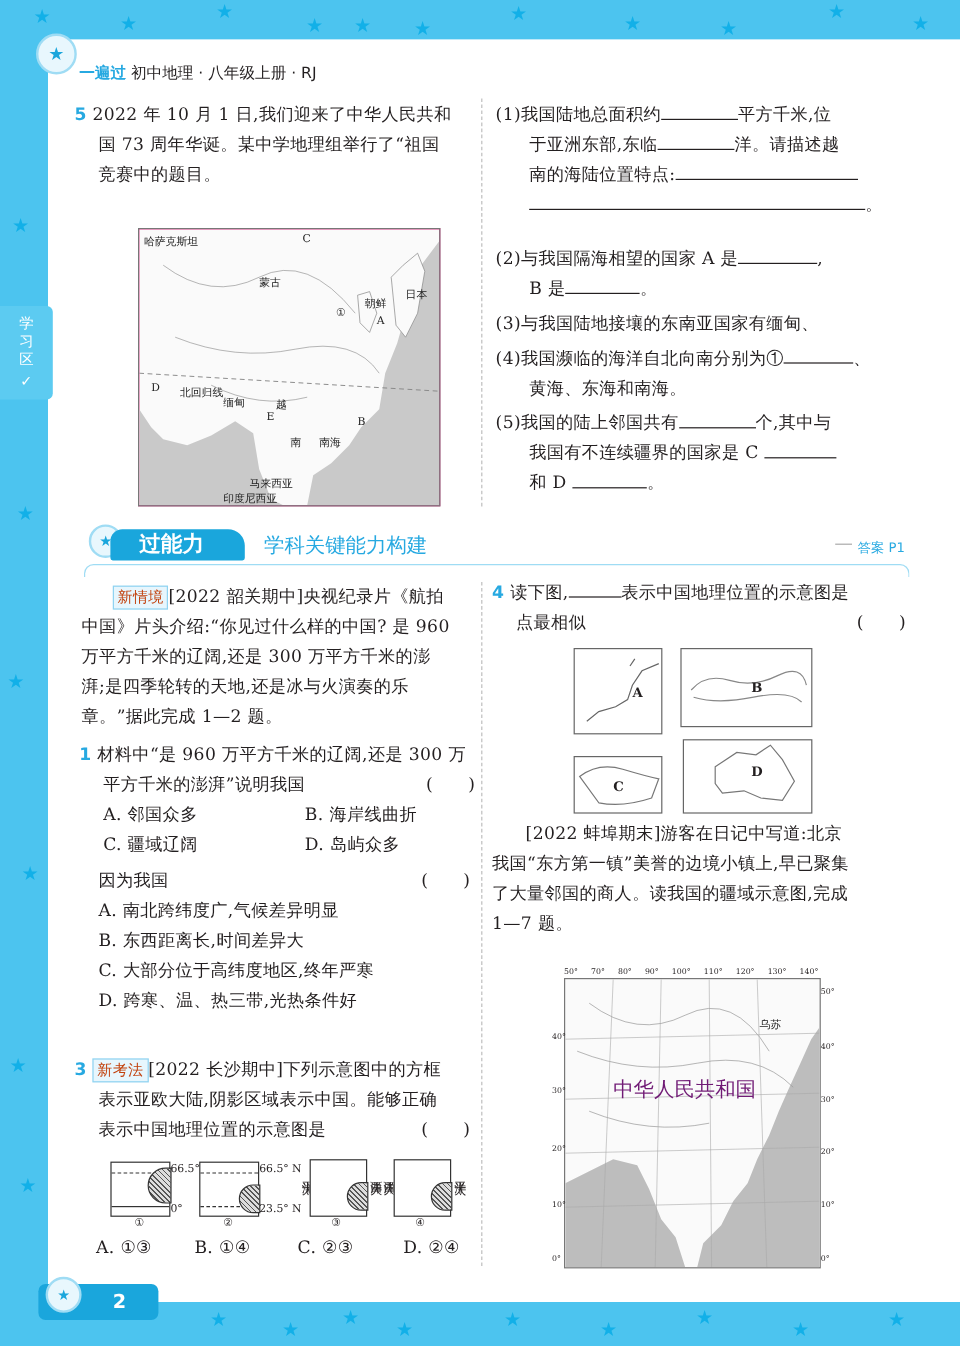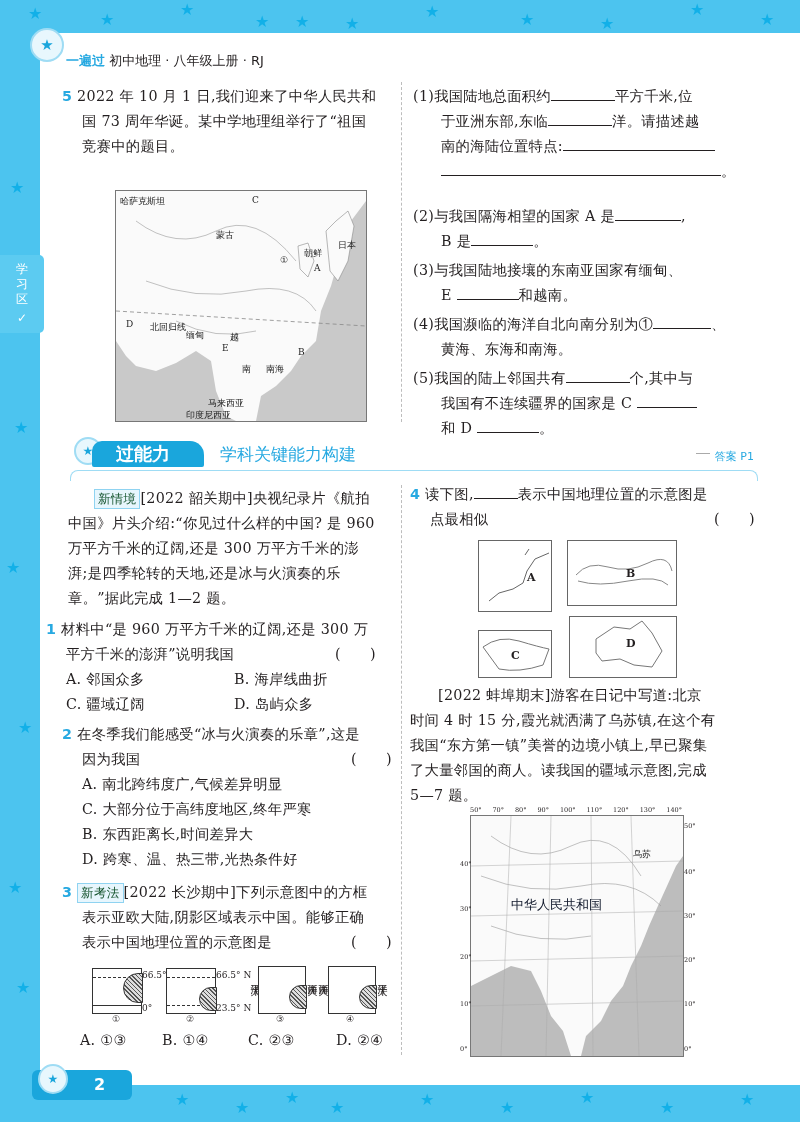--- a/index.html
+++ b/index.html
@@ -24,21 +24,21 @@
 
   .col-divider { position: absolute; left: 401px; border-left: 1px dashed #bdbdbd; }
 
   .qtext { position: absolute; font-size: 14.3px; line-height: 25px; letter-spacing: 0.3px; }
   .qnum { color: #27a9e1; font-family: "DejaVu Sans", sans-serif; font-weight: bold; }
   .blank { display: inline-block; border-bottom: 1px solid #231f20; height: 14px; vertical-align: baseline; }
   .paren { position: absolute; right: 0; }
   .line { position: relative; white-space: nowrap; }
   .indent { padding-left: 28px; }
   .indent2 { padding-left: 20px; }
-  .tag { display:inline-block; border: 1px solid #8fd3f1; color:#14532d; background: #e7f6fd; font-family: "DejaVu Sans", sans-serif; font-size: 12.5px; padding: 0 3px; line-height: 18px; }
+  .tag { display:inline-block; border: 1px solid #8fd3f1; color:#c2410c; background: #e7f6fd; font-family: "DejaVu Sans", sans-serif; font-size: 12.5px; padding: 0 3px; line-height: 18px; }
 
   .map-box { position: absolute; border: 1px solid #777; background: #ec4899; overflow: hidden; }
   .map-label { position: absolute; font-size: 9px; color: #222; font-family: "DejaVu Serif", serif; }
 
   .section-bar { position: absolute; left: 62px; top: 437px; width: 698px; height: 32px; }
   .section-bar .pill { position: absolute; left: 30px; top: 4px; width: 112px; height: 26px; background: #1aa6dc; border-radius: 10px 14px 2px 2px; color:#fff; font-family:"DejaVu Sans", sans-serif; font-weight: bold; font-size: 18px; line-height: 26px; padding-left: 24px; box-sizing: border-box; }
   .section-bar .sub { position: absolute; left: 158px; top: 6px; color: #27a9e1; font-family:"DejaVu Sans", sans-serif; font-size: 17px; }
   .section-bar .ans { position: absolute; right: 6px; top: 12px; color:#27a9e1; font-family:"DejaVu Sans", sans-serif; font-size: 11px; }
   .section-bar .ans-dash { position: absolute; right: 50px; top: 16px; width: 14px; border-top: 1px solid #aaa; }
   .section-rule { position: absolute; left: 70px; top: 470px; width: 686px; height: 10px; border-top: 1px solid #9fdcf4; border-left: 1px solid #9fdcf4; border-right: 1px solid #9fdcf4; border-radius: 8px 8px 0 0; }
@@ -155,23 +155,20 @@
   </div>
   <div class="line" style="margin-top:20px">
     <span>(2)与我国隔海相望的国家 A 是</span><span class="blank" style="width:66px"></span><span>,</span>
   </div>
   <div class="line indent">
     <span>B 是</span><span class="blank" style="width:62px"></span><span>。</span>
   </div>
   <div class="line" style="margin-top:4px">
     <span>(3)与我国陆地接壤的东南亚国家有缅甸、</span>
   </div>
-  <div class="line indent">
-    <span>E</span> <span class="blank" style="width:62px"></span><span>和越南。</span>
-  </div>
   <div class="line" style="margin-top:4px">
     <span>(4)我国濒临的海洋自北向南分别为①</span><span class="blank" style="width:58px"></span><span>、</span>
   </div>
   <div class="line indent">
     <span>黄海、东海和南海。</span>
   </div>
   <div class="line" style="margin-top:4px">
     <span>(5)我国的陆上邻国共有</span><span class="blank" style="width:64px"></span><span>个,其中与</span>
   </div>
   <div class="line indent">
@@ -192,33 +189,32 @@
 <div class="section-rule"></div>
 
 <div class="qtext" style="left:68px;top:486px;width:328px">
   <div class="line" style="padding-left:26px"><span class="tag">新情境</span><span>[2022 韶关期中]</span><span>央视纪录片《航拍</span></div>
   <div class="line"><span>中国》片头介绍:“你见过什么样的中国? 是 960</span></div>
   <div class="line"><span>万平方千米的辽阔,还是 300 万平方千米的澎</span></div>
   <div class="line"><span>湃;是四季轮转的天地,还是冰与火演奏的乐</span></div>
   <div class="line"><span>章。”据此完成 1—2 题。</span></div>
 </div>
 
-<div class="qtext" style="left:46px;top:617px;width:330px">
+<div class="qtext" style="left:66px;top:617px;width:330px">
   <div class="line"><span class="qnum">1</span> <span>材料中“是 960 万平方千米的辽阔,还是 300 万</span></div>
   <div class="line indent2"><span>平方千米的澎湃”说明我国</span><span class="paren">(　　)</span></div>
   <div class="line indent2"><span style="display:inline-block;width:168px">A. 邻国众多</span><span>B. 海岸线曲折</span></div>
   <div class="line indent2"><span style="display:inline-block;width:168px">C. 疆域辽阔</span><span>D. 岛屿众多</span></div>
 </div>
 
 <div class="qtext" style="left:62px;top:722px;width:330px">
-  <div class="line"><span class="qnum">2</span> <span>在冬季我们能感受“冰与火演奏的乐章”,这是</span></div>
   <div class="line indent2"><span>因为我国</span><span class="paren">(　　)</span></div>
   <div class="line indent2"><span>A. 南北跨纬度广,气候差异明显</span></div>
+  <div class="line indent2"><span>B. 东西距离长,时间差异大</span></div>
   <div class="line indent2"><span>C. 大部分位于高纬度地区,终年严寒</span></div>
-  <div class="line indent2"><span>B. 东西距离长,时间差异大</span></div>
   <div class="line indent2"><span>D. 跨寒、温、热三带,光热条件好</span></div>
 </div>
 
 <div class="qtext" style="left:62px;top:880px;width:330px">
   <div class="line"><span class="qnum">3</span> <span class="tag">新考法</span><span>[2022 长沙期中]</span><span>下列示意图中的方框</span></div>
   <div class="line indent2"><span>表示亚欧大陆,阴影区域表示中国。能够正确</span></div>
   <div class="line indent2"><span>表示中国地理位置的示意图是</span><span class="paren">(　　)</span></div>
 </div>
 
 <div class="schem" style="left:92px;top:968px;width:48px;height:44px">
@@ -284,41 +280,40 @@
 </div>
 <div class="mini-map" style="left:569px;top:616px;width:106px;height:60px">
   <svg width="106" height="60">
       <path d="M26,22 L44,10 L60,12 L72,4 L82,16 L92,34 L82,50 L64,48 L50,42 L32,44 L26,36 Z" fill="none" stroke="#777" stroke-width="1"></path>
     </svg>
   <span style="left:56px;top:20px">D</span>
 </div>
 
 <div class="qtext" style="left:410px;top:683px;width:345px">
   <div class="line" style="padding-left:28px"><span>[2022 蚌埠期末]</span><span>游客在日记中写道:北京</span></div>
-  <div class="line"><span>时间 4 时 15 分,霞光就洒满了乌苏镇,在这个有</span></div>
   <div class="line"><span>我国“东方第一镇”美誉的边境小镇上,早已聚集</span></div>
   <div class="line"><span>了大量邻国的商人。读我国的疆域示意图,完成</span></div>
-  <div class="line"><span>5—7 题。</span></div>
+  <div class="line"><span>1—7 题。</span></div>
 </div>
 
 <div class="map-box" style="left:470px;top:815px;width:212px;height:240px;background:#fafafa">
   <svg width="212" height="240" style="position:absolute;left:0;top:0">
     <path d="M0,170 L20,160 L40,150 L60,155 L70,175 L80,200 L92,215 L100,240 L0,240 Z" fill="#bdbdbd"></path>
     <path d="M110,240 L115,220 L130,205 L140,185 L152,170 L160,150 L170,130 L178,110 L186,92 L196,70 L205,50 L212,40 L212,240 Z" fill="#bdbdbd"></path>
     <path d="M20,20 Q60,50 100,30 T170,60 M10,60 Q60,80 110,70 T190,90 M20,110 Q70,130 120,120" fill="none" stroke="#999" stroke-width="0.6"></path>
     <line x1="0" y1="50" x2="212" y2="45" stroke="#aaa" stroke-width="0.5"></line>
     <line x1="0" y1="100" x2="212" y2="95" stroke="#aaa" stroke-width="0.5"></line>
     <line x1="0" y1="145" x2="212" y2="140" stroke="#aaa" stroke-width="0.5"></line>
     <line x1="0" y1="190" x2="212" y2="185" stroke="#aaa" stroke-width="0.5"></line>
     <line x1="40" y1="0" x2="30" y2="240" stroke="#aaa" stroke-width="0.5"></line>
     <line x1="80" y1="0" x2="75" y2="240" stroke="#aaa" stroke-width="0.5"></line>
     <line x1="120" y1="0" x2="122" y2="240" stroke="#aaa" stroke-width="0.5"></line>
     <line x1="160" y1="0" x2="168" y2="240" stroke="#aaa" stroke-width="0.5"></line>
   </svg>
-  <span class="map-label" style="left:40px;top:80px;font-size:13px;color:#0f172a">中华人民共和国</span>
+  <span class="map-label" style="left:40px;top:80px;font-size:17px;color:#701a75">中华人民共和国</span>
   <span class="map-label" style="left:162px;top:32px">乌苏</span>
 </div>
 <div style="position:absolute;left:470px;top:806px;width:212px;display:flex;justify-content:space-between;font-size:6.5px">
   <span>50°</span>
   <span>70°</span>
   <span>80°</span>
   <span>90°</span>
   <span>100°</span>
   <span>110°</span>
   <span>120°</span>

